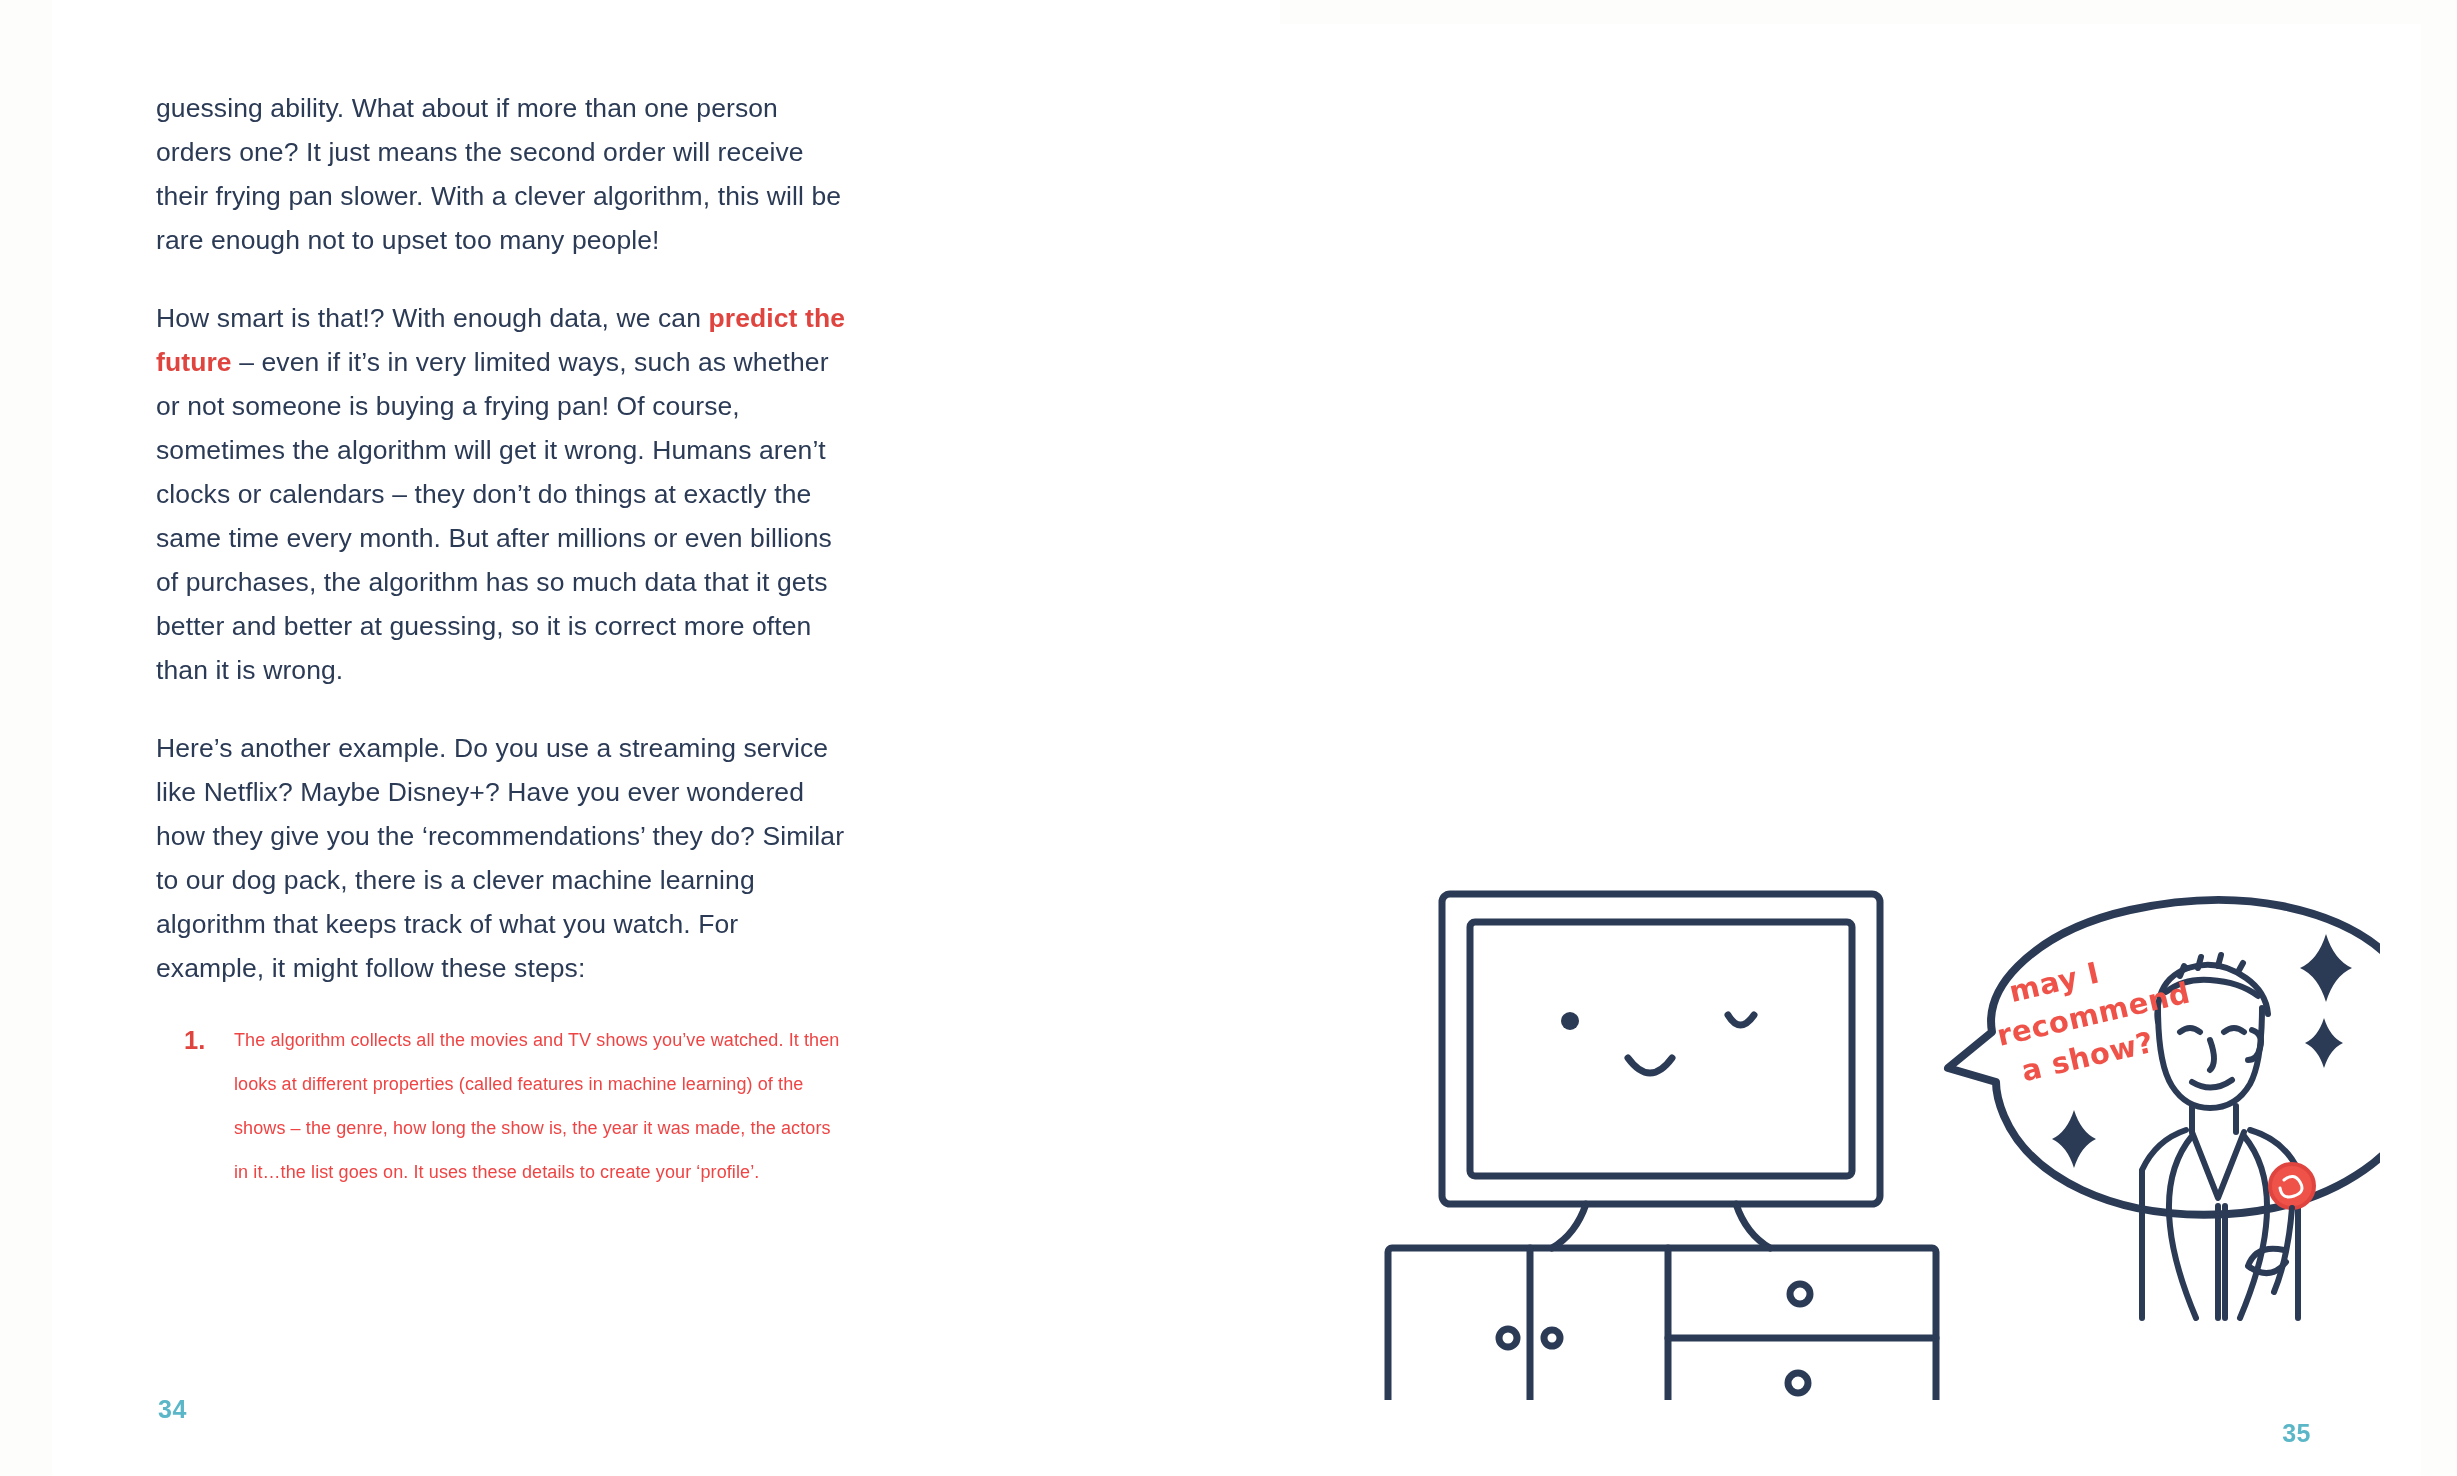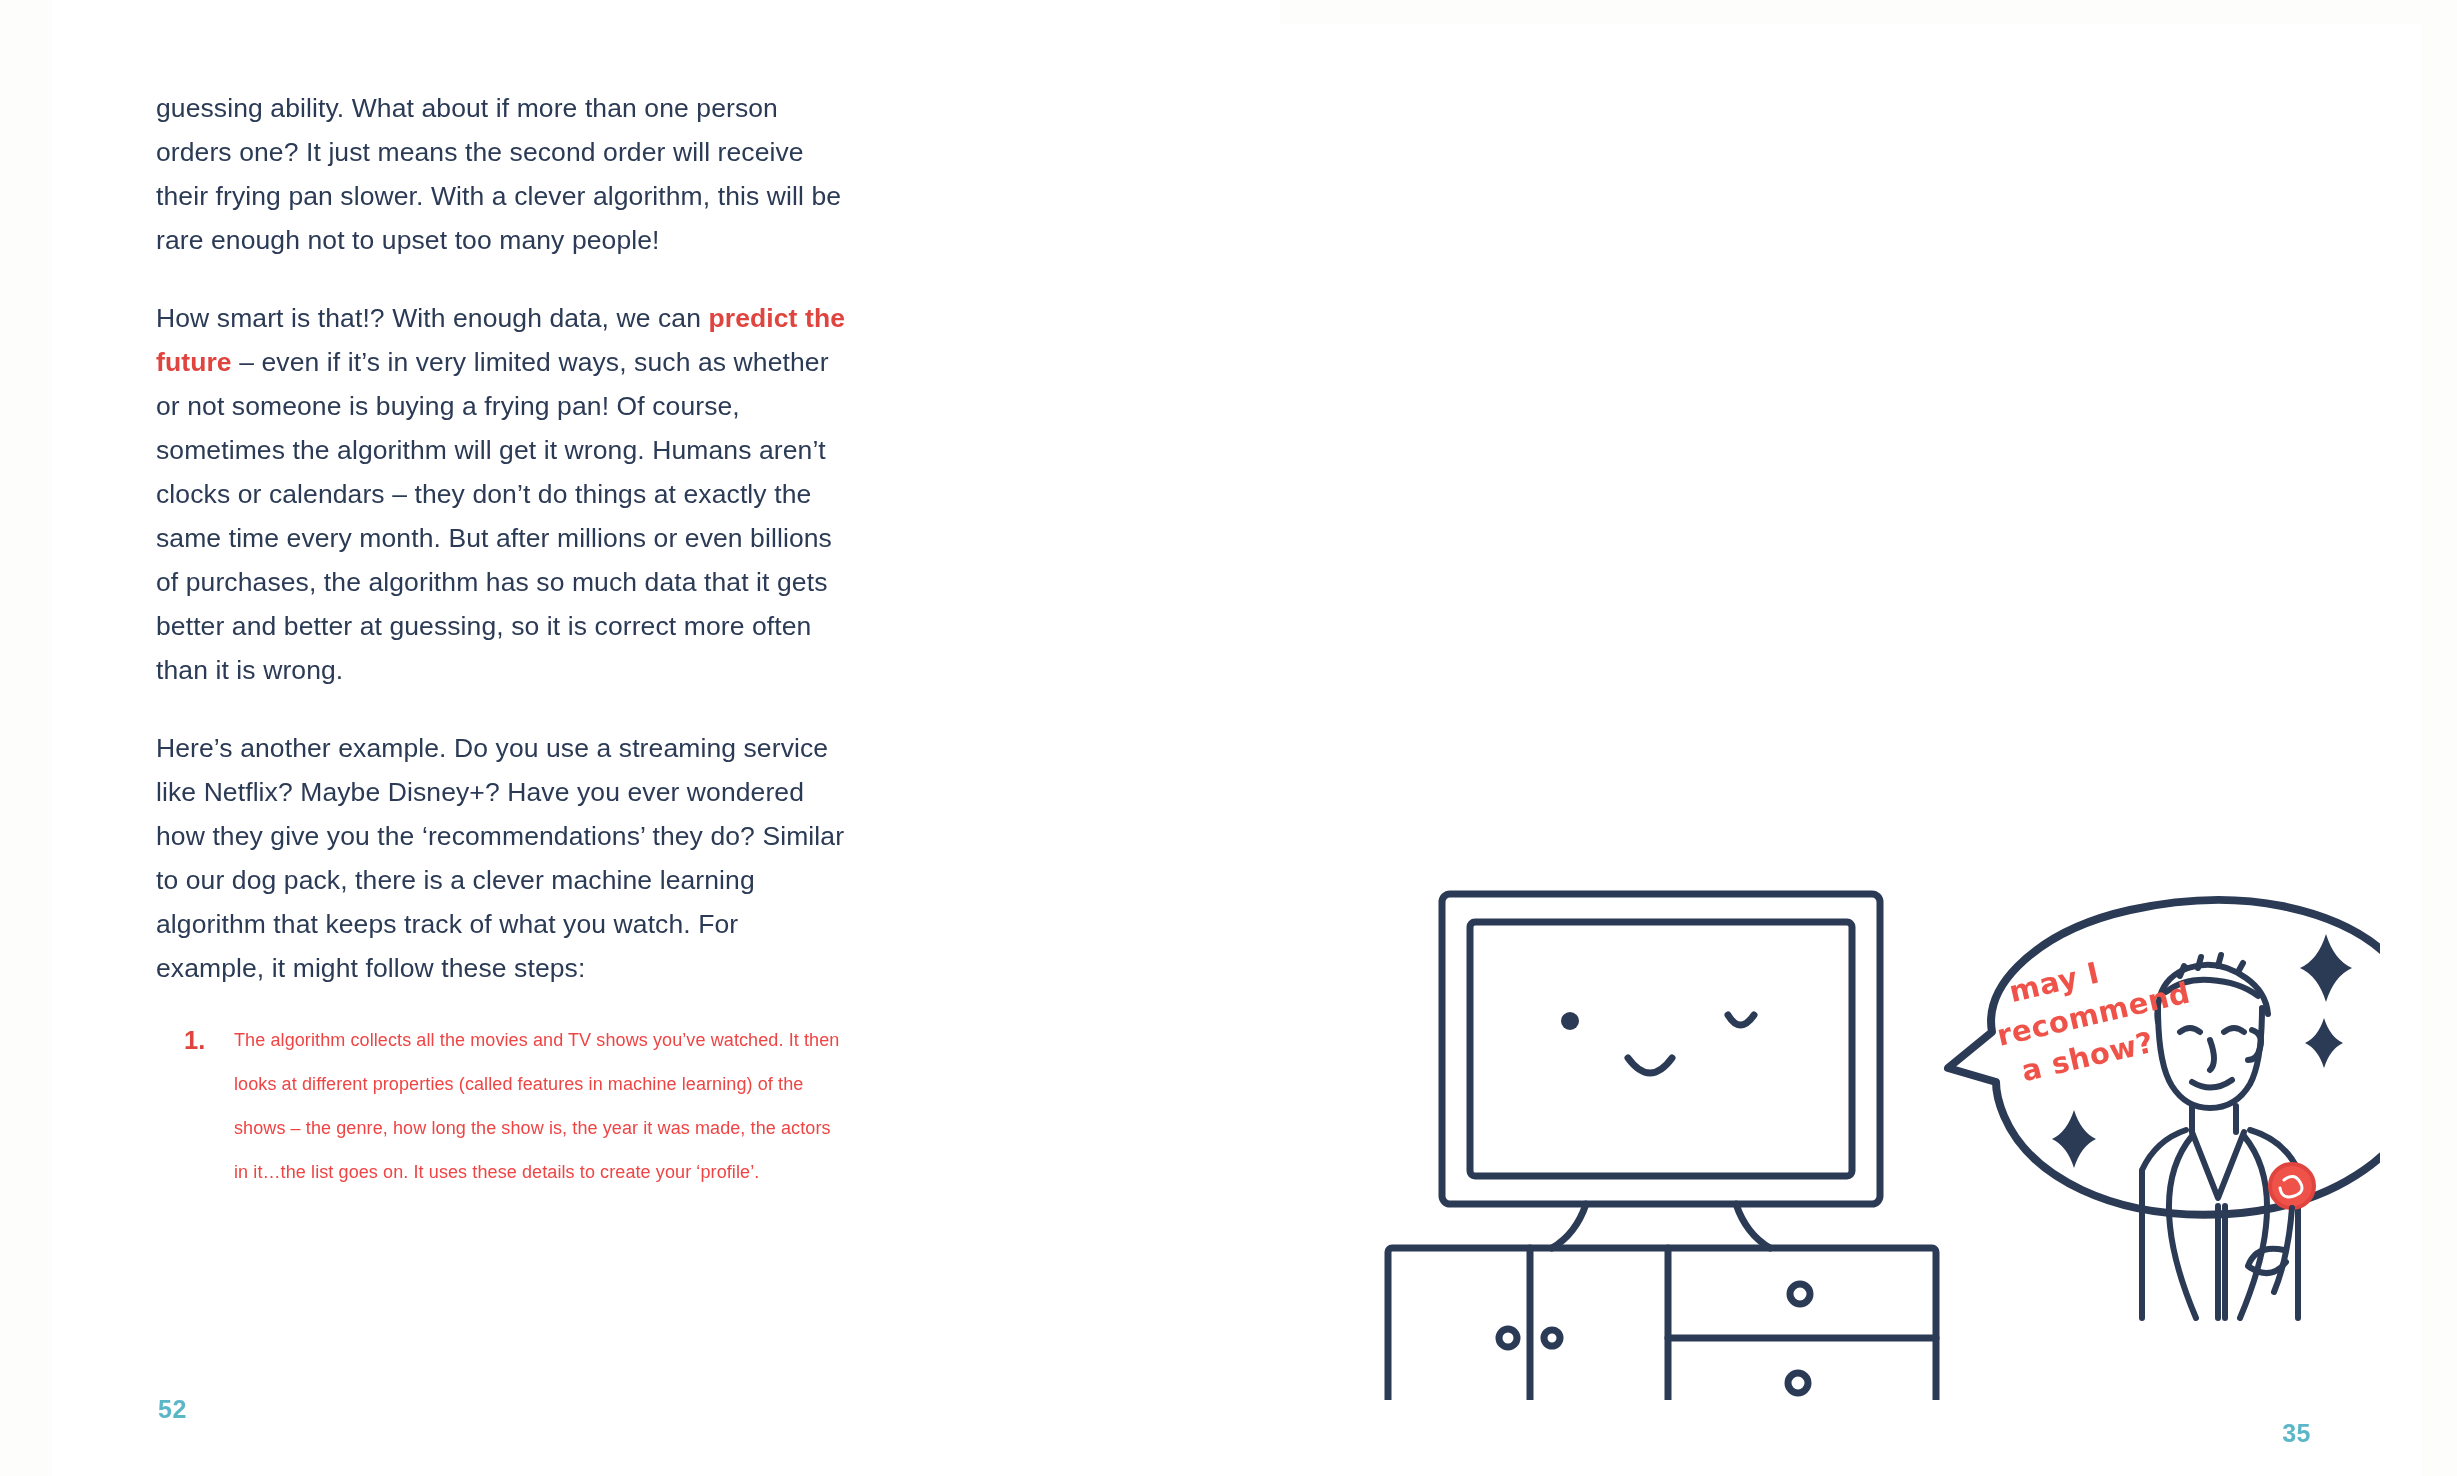--- a/index.html
+++ b/index.html
@@ -145,21 +145,21 @@
 
 
       <p class="body tight">Here’s another example. Do you use a streaming service like Netflix? Maybe Disney+? Have you ever wondered how they give you the ‘recommendations’ they do? Similar to our dog pack, there is a clever machine learning algorithm that keeps track of what you watch. For example, it might follow these steps:</p>
 
       <ol class="steps">
         <li>The algorithm collects all the movies and TV shows you’ve watched. It then looks at different properties (called features in machine learning) of the shows – the genre, how long the show is, the year it was made, the actors in it…the list goes on. It uses these details to create your ‘profile’.</li>
       </ol>
 
     </div>
 
-    <div class="folio folio-left">52</div>
+    <div class="folio folio-left">34</div>
   </div>
 
   <div class="page page-right">
 
     <div class="folio folio-right">35</div>
   </div>
 
   <div class="illustration">
     <svg viewBox="0 0 1000 520" xmlns="http://www.w3.org/2000/svg" fill="none" stroke="#2b3a55" stroke-width="7" stroke-linecap="round" stroke-linejoin="round">
 

